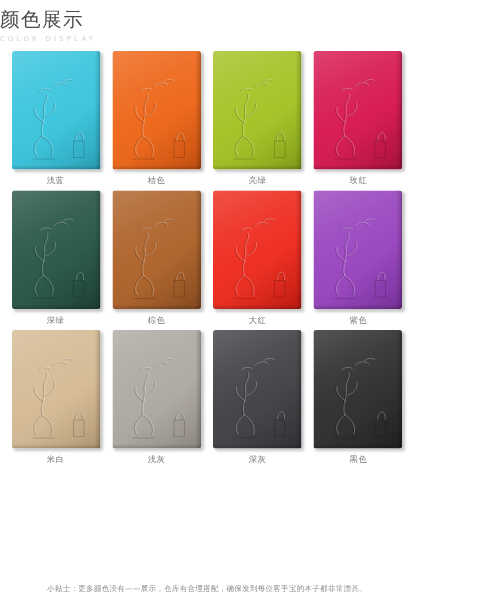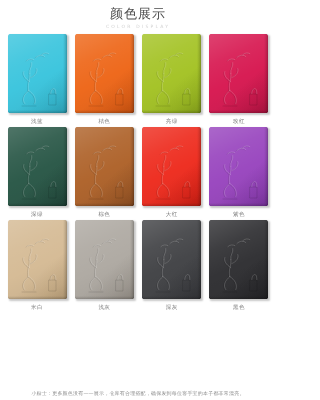--- a/index.html
+++ b/index.html
@@ -18,21 +18,21 @@
     width: 276px;
     height: 400px;
     position: relative;
     background: #ffffff;
     box-sizing: border-box;
   }
 
   
   .header {
     padding-top: 6px;
-    text-align: center;
+    text-align: left;
     height: 34px;
     box-sizing: border-box;
   }
   .header-title {
     font-size: 13px;
     line-height: 15px;
     color: #4a4a4a;
     letter-spacing: 1px;
     font-weight: 400;
   }

